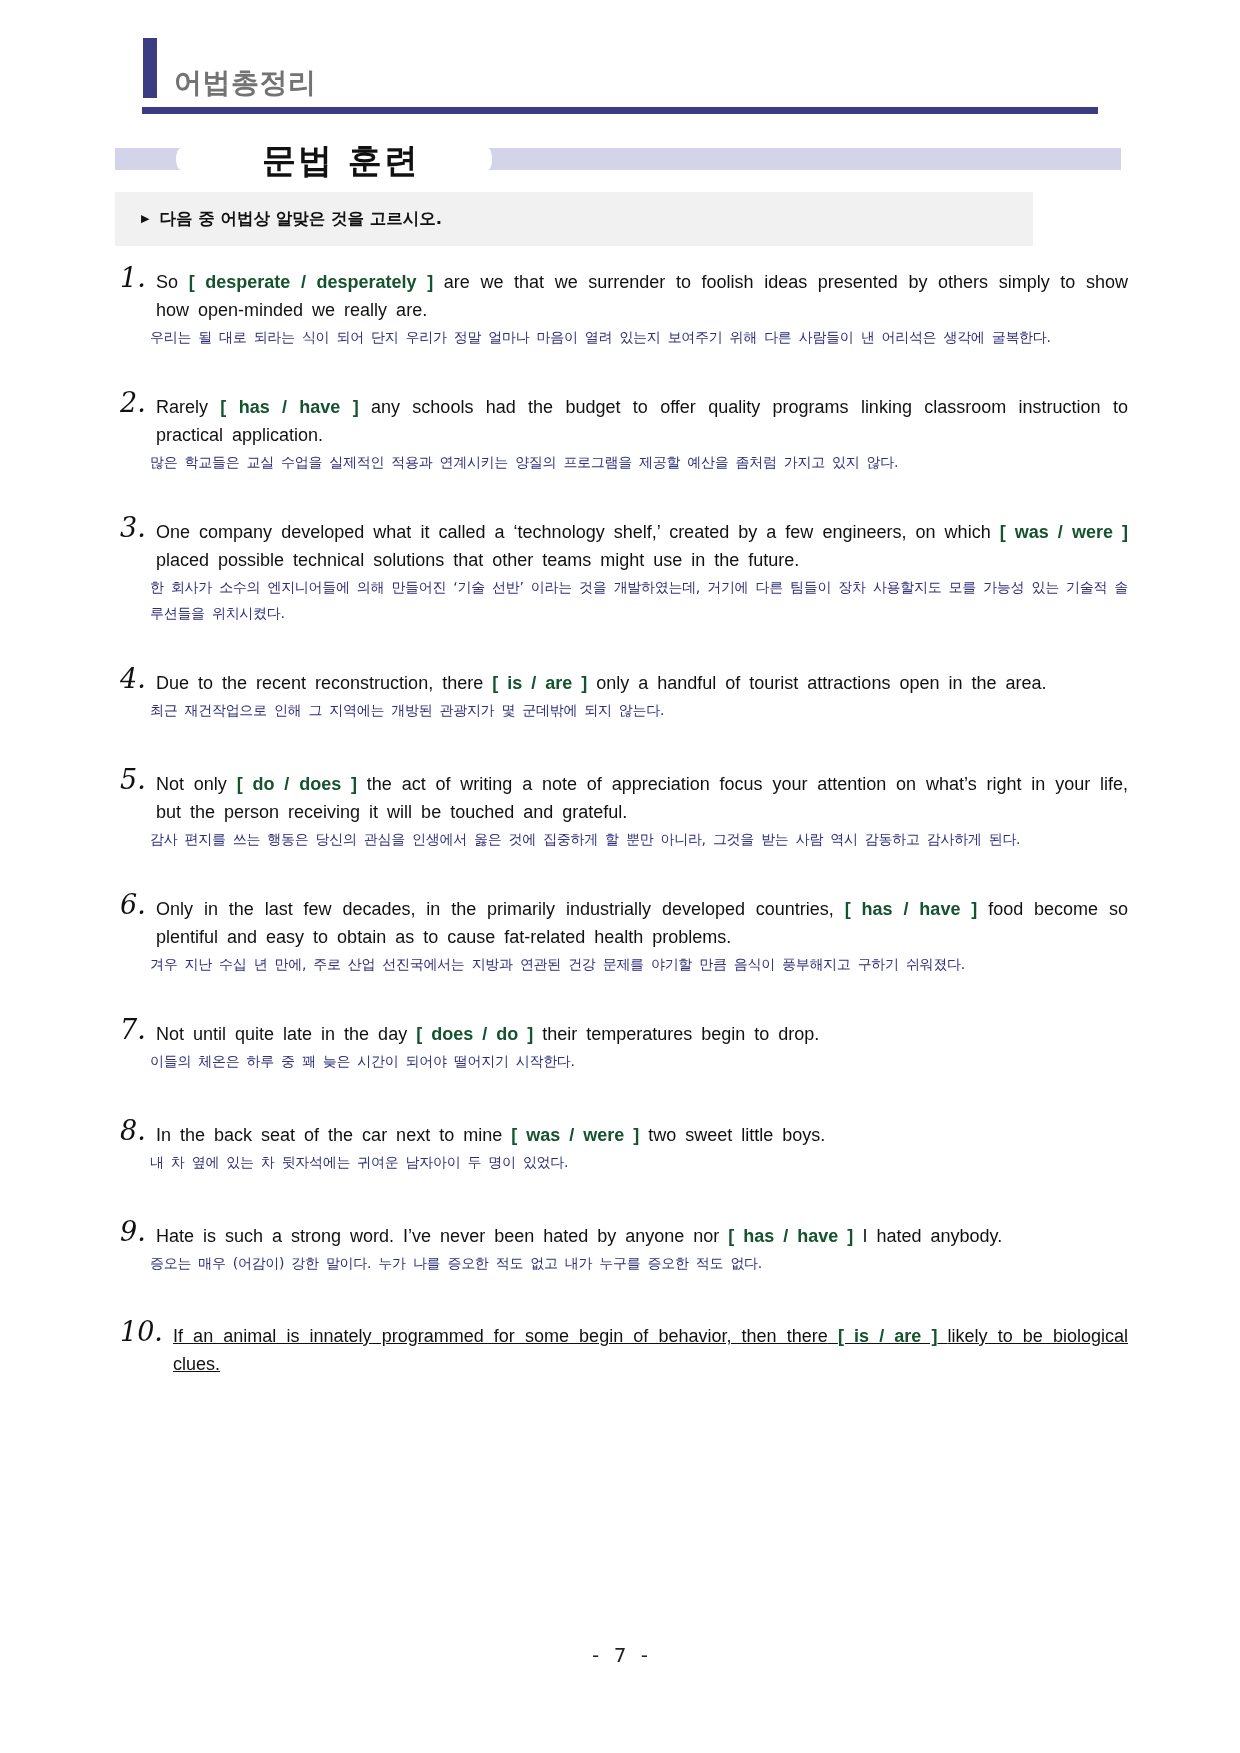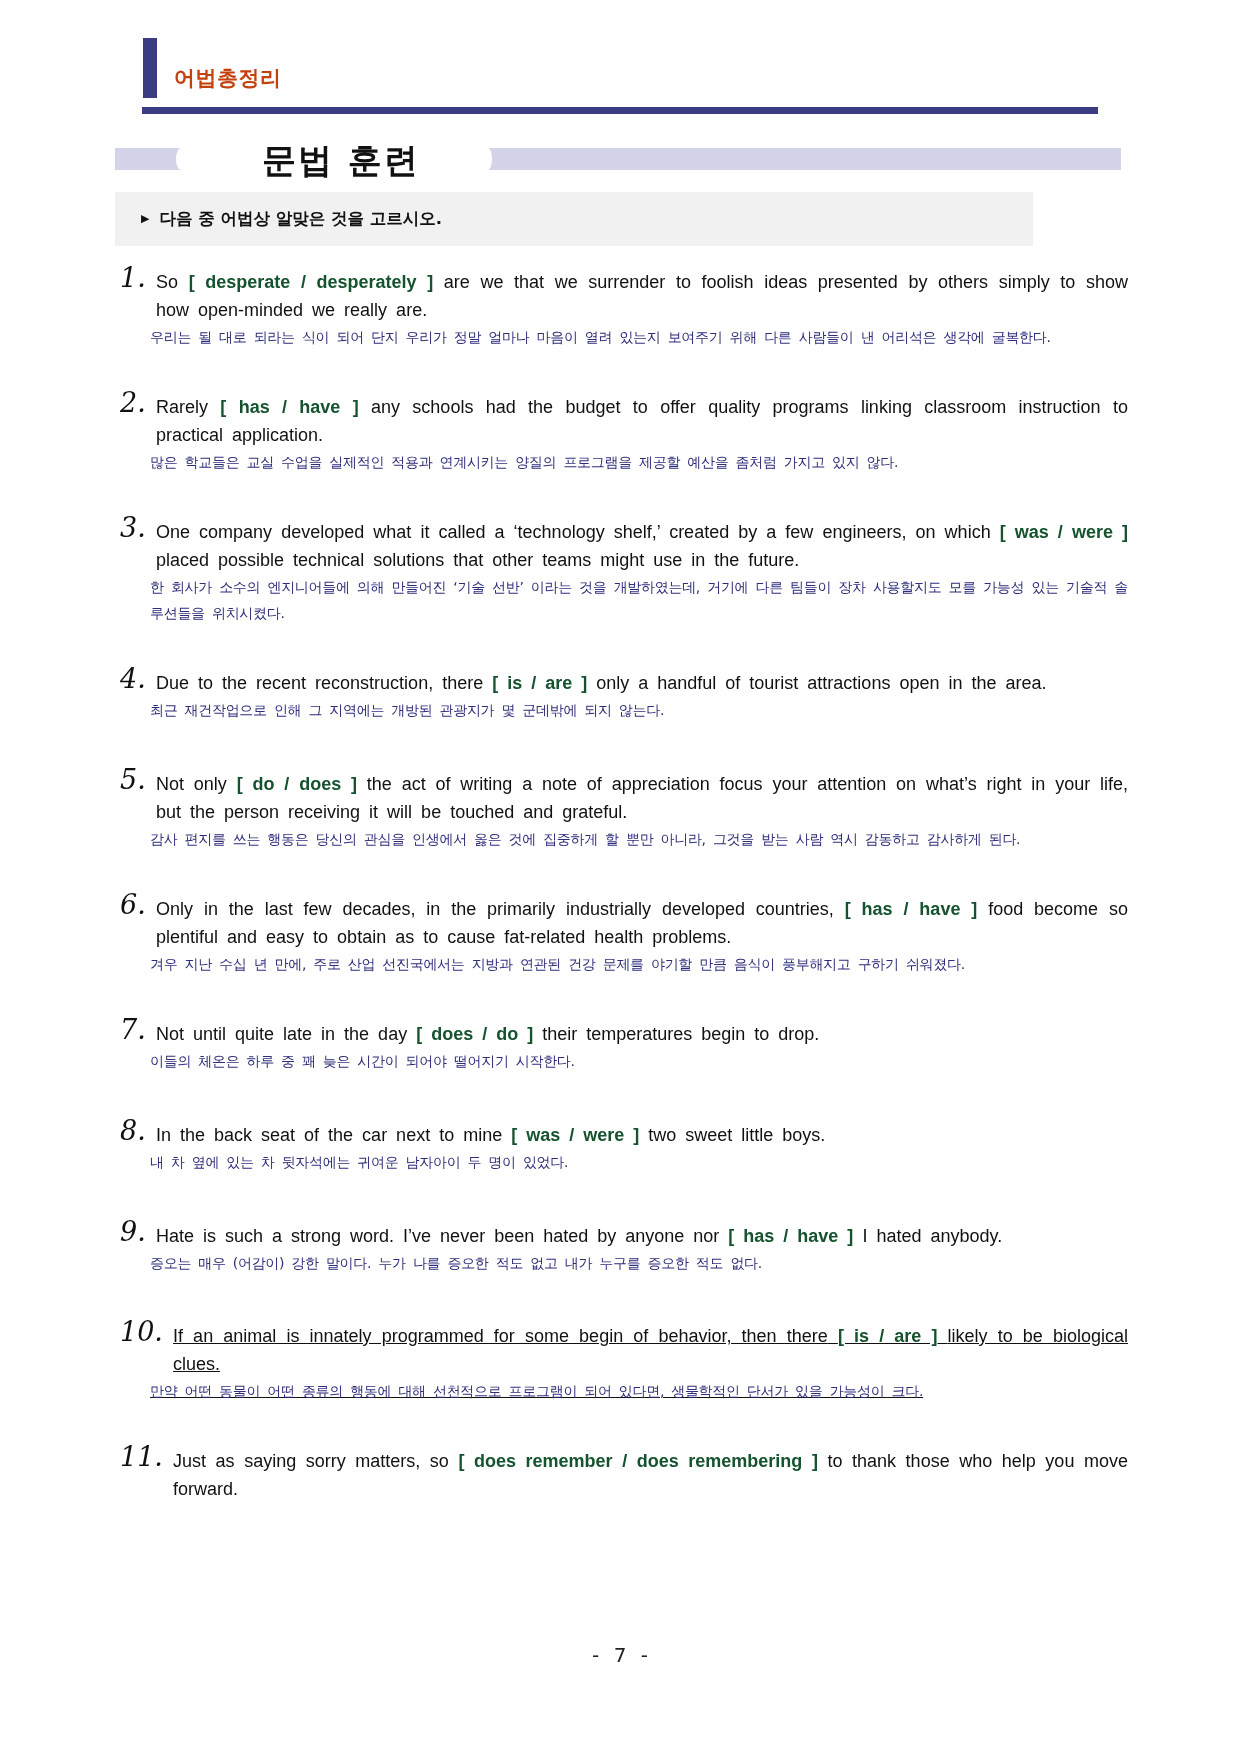--- a/index.html
+++ b/index.html
@@ -1,20 +1,20 @@
 <!DOCTYPE html>
 <html><head>
 <meta charset="utf-8">
 <style>
   * { box-sizing: border-box; margin: 0; padding: 0; }
   html, body { width: 1240px; height: 1753px; background: #ffffff; }
   body { position: relative; font-family: "Liberation Sans", "DejaVu Sans", sans-serif; color: #111; overflow: hidden; }
 
   .header-bar { position: absolute; left: 143px; top: 38px; width: 14px; height: 60px; background: #3c3c82; }
-  .header-title { position: absolute; left: 174px; top: 64px; font-size: 21px; font-weight: bold; color: #c2410c; font-family: "DejaVu Sans", sans-serif; letter-spacing: 0.5px; }
+  .header-title { position: absolute; left: 174px; top: 64px; font-size: 28px; font-weight: bold; color: #737373; font-family: "DejaVu Sans", sans-serif; letter-spacing: 0.5px; }
   .header-rule { position: absolute; left: 142px; top: 107px; width: 956px; height: 7px; background: #3c3c82; }
 
   .title-band-left { position: absolute; left: 115px; top: 148px; width: 67px; height: 22px; background: #d3d3e9; }
   .title-band-left::after { content: ""; position: absolute; right: -6px; top: 0; width: 12px; height: 22px; border-radius: 0 0 0 0; background: #fff; border-left: 2px solid #d3d3e9; border-radius: 50% 0 0 50%; }
   .title-band-right { position: absolute; left: 484px; top: 148px; width: 637px; height: 22px; background: #d3d3e9; }
   .title-band-right::before { content: ""; position: absolute; left: -2px; top: 0; width: 10px; height: 22px; background: #fff; border-right: 2px solid #d3d3e9; border-radius: 0 50% 50% 0; }
   .page-title { position: absolute; left: 262px; top: 138px; font-size: 34px; font-weight: bold; color: #111; font-family: "DejaVu Sans", sans-serif; letter-spacing: 2px; }
 
   .instruction-box { position: absolute; left: 115px; top: 192px; width: 918px; height: 54px; background: #f1f1f1; }
   .instruction { position: absolute; left: 26px; top: 16px; font-size: 16.5px; font-weight: bold; color: #111; font-family: "DejaVu Sans", sans-serif; }
@@ -117,23 +117,18 @@
     <span class="q-text"><span>Hate is such a strong word. I’ve never been hated by anyone nor</span> <span class="choice">[ has / have ]</span> <span>I hated anybody.</span></span>
   </div>
   <div class="trans">증오는 매우 (어감이) 강한 말이다. 누가 나를 증오한 적도 없고 내가 누구를 증오한 적도 없다.</div>
 </div>
 
 <div class="question" style="top:1322px;text-decoration:underline;">
   <div class="q-line">
     <span class="q-num">10.</span>
     <span class="q-text wide"><span>If an animal is innately programmed for some begin of behavior, then there</span> <span class="choice">[ is / are ]</span> <span>likely to be biological clues.</span></span>
   </div>
-  <div class="trans">만약 어떤 동물이 어떤 종류의 행동에 대해 선천적으로 프로그램이 되어 있다면, 생물학적인 단서가 있을 가능성이 크다.</div>
 </div>
 
 <div class="question" style="top:1447px;">
-  <div class="q-line">
-    <span class="q-num">11.</span>
-    <span class="q-text wide"><span>Just as saying sorry matters, so</span> <span class="choice">[ does remember / does remembering ]</span> <span>to thank those who help you move forward.</span></span>
-  </div>
 </div>
 
 <div class="page-number">- 7 -</div>
 
 </body></html>

